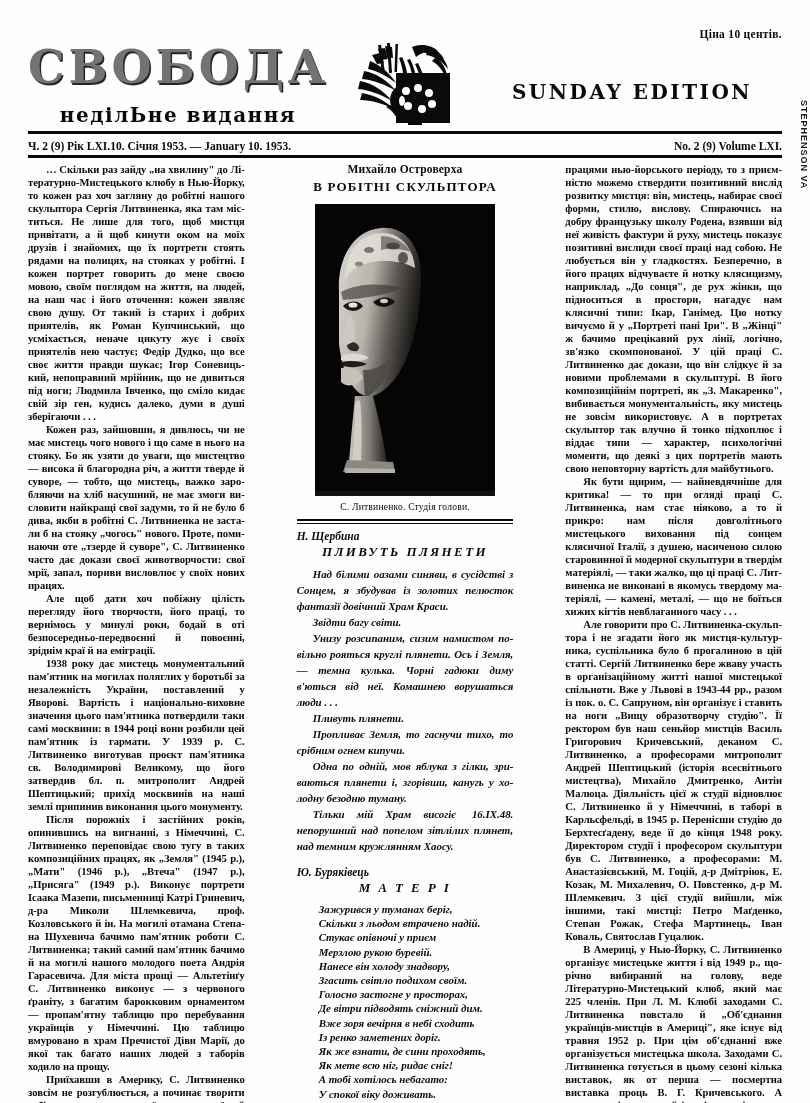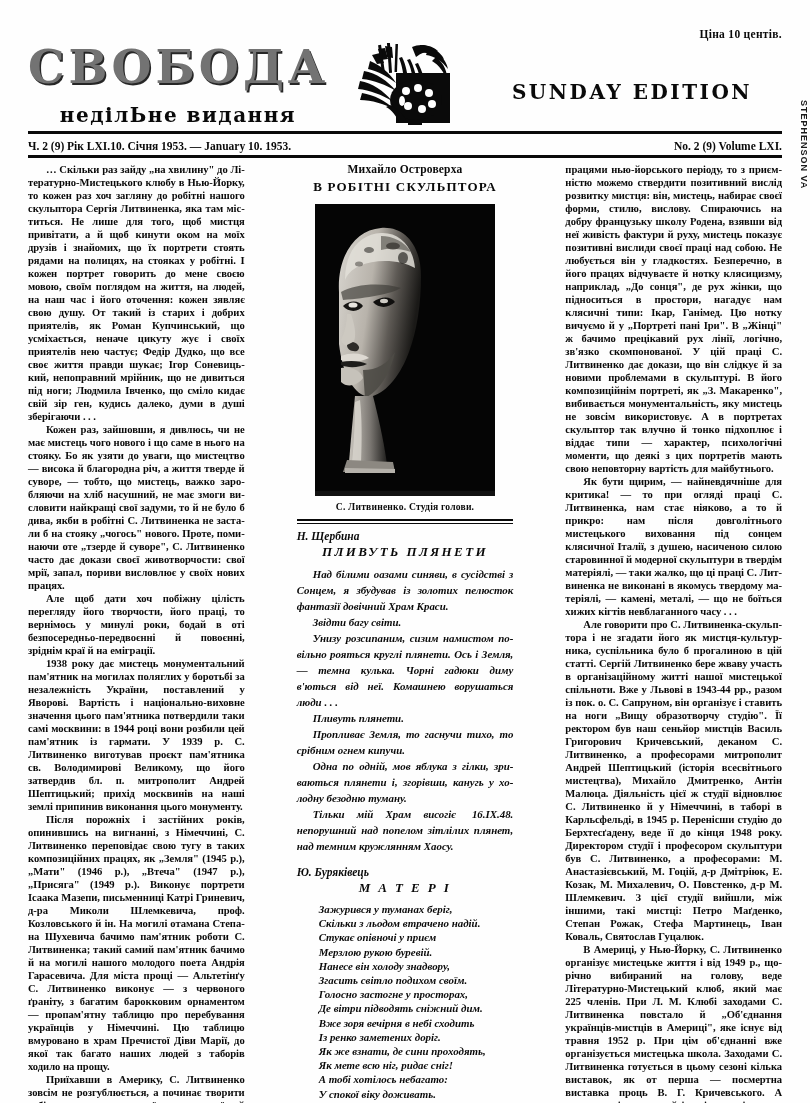--- a/index.html
+++ b/index.html
@@ -180,21 +180,21 @@
   .photo-base {
     position: absolute;
     left: 0; bottom: 0;
     width: 180px;
     height: 5px;
     background: #111;
   }
   .caption {
     text-align: center;
     font-size: 9.6px;
-    font-weight: bold;
+    font-weight: normal;
     margin-top: 5px;
     letter-spacing: 0.2px;
   }
 
   .dbl-rule {
     margin: 7px 0 6px 0;
     border-top: 2.5px solid #0a0a0a;
     border-bottom: 1px solid #0a0a0a;
     height: 2px;
   }

